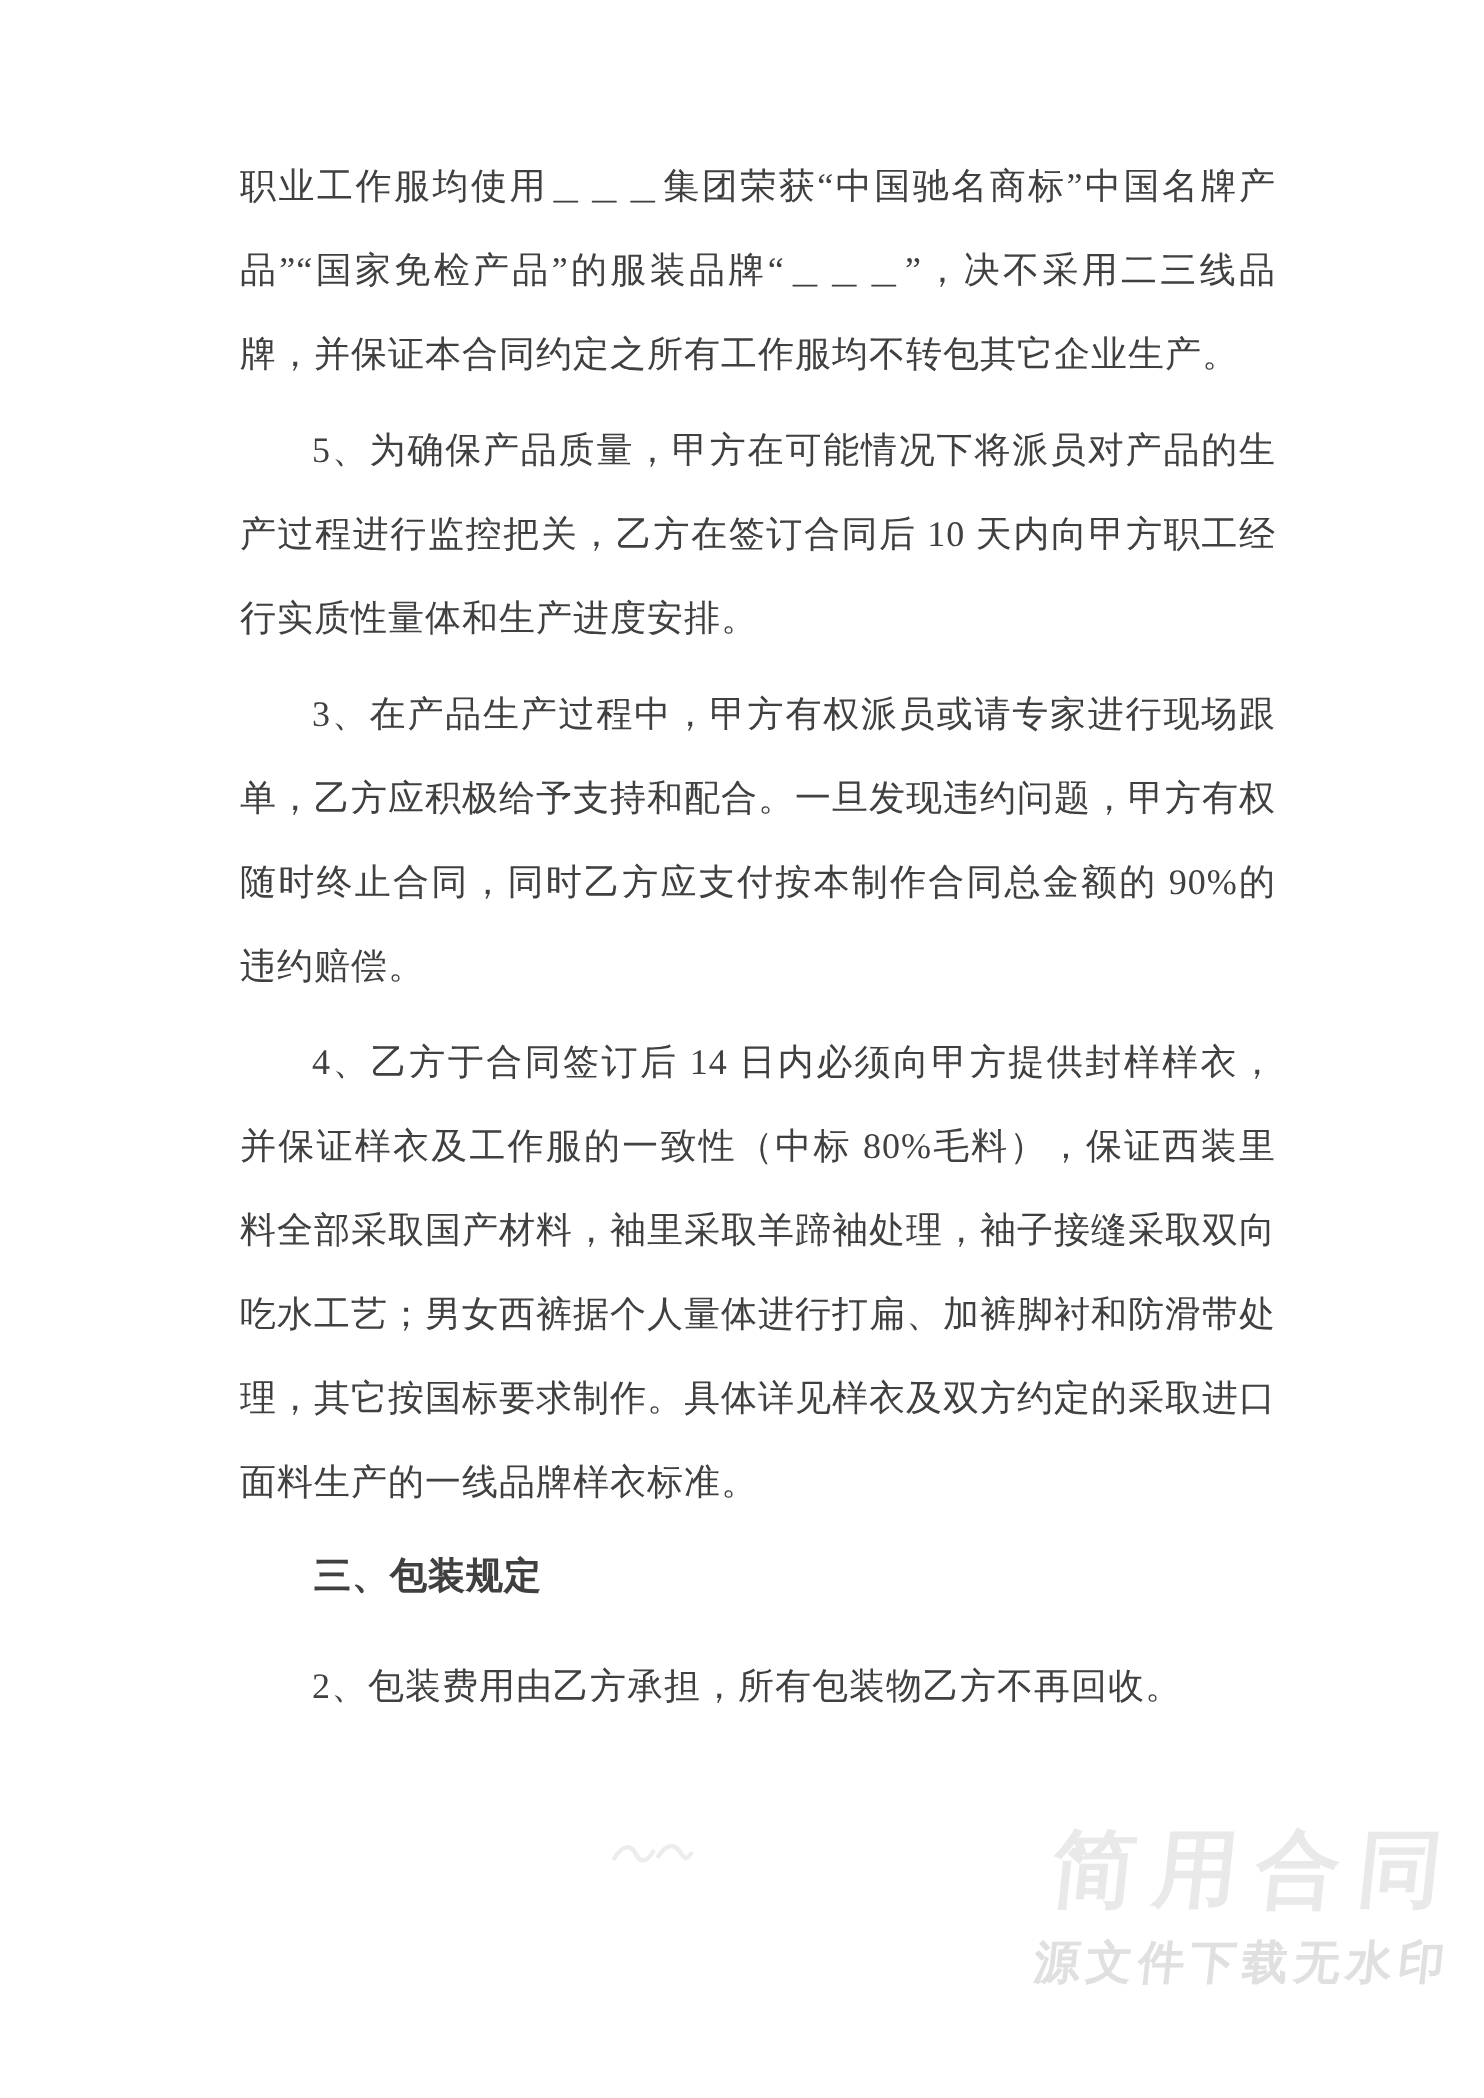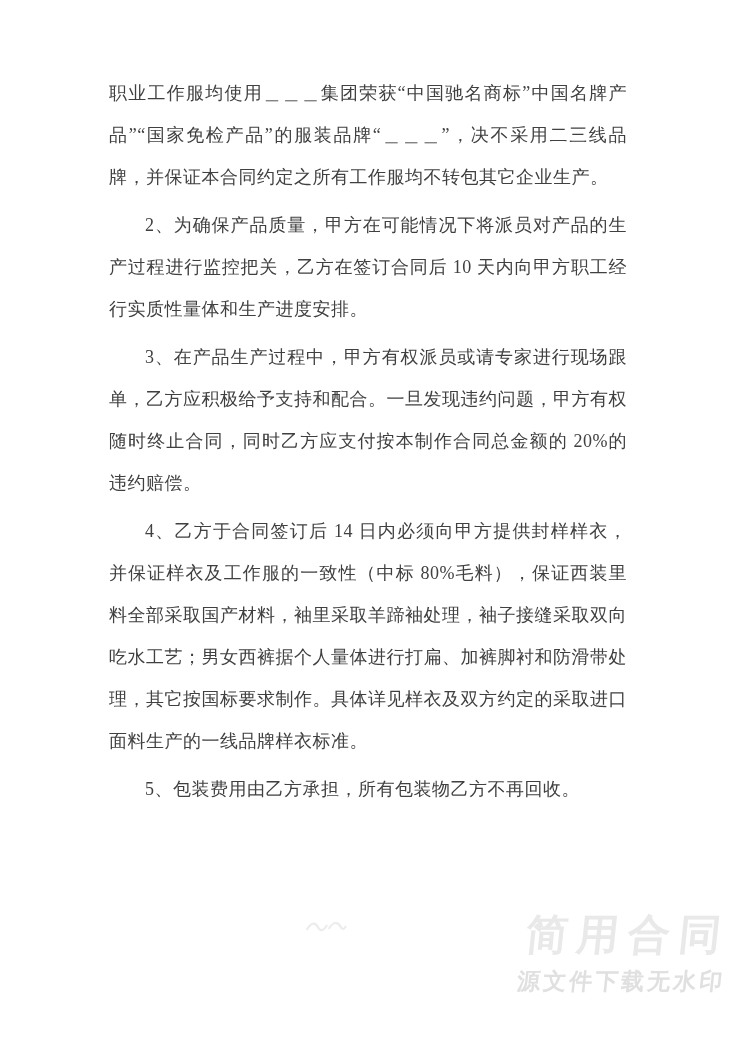--- a/index.html
+++ b/index.html
@@ -11,21 +11,21 @@
     position: relative;
     width: 742px;
     height: 1049px;
     background: #ffffff;
     overflow: hidden;
     font-family: "Liberation Serif", "DejaVu Serif", serif;
     color: #404040;
   }
   .content {
     position: absolute;
-    left: 109px;
+    left: 120px;
     top: 72px;
     width: 518px;
   }
   .para {
     margin: 0 0 6px 0;
     font-size: 18px;
     line-height: 42px;
     text-align: justify;
     letter-spacing: 0.5px;
     word-break: break-all;
@@ -72,29 +72,30 @@
   }
 </style>
 </head>
 <body>
 
 <div class="page">
 
   <div class="content">
     <p class="para">职业工作服均使用＿＿＿集团荣获“中国驰名商标”中国名牌产品”“国家免检产品”的服装品牌“＿＿＿”，决不采用二三线品牌，并保证本合同约定之所有工作服均不转包其它企业生产。</p>
 
-    <p class="para indent">2、为确保产品质量，甲方在可能情况下将派员对产品的生产过程进行监控把关，乙方在签订合同后 10 天内向甲方职工经行实质性量体和生产进度安排。</p>
+    <p class="para indent">5、为确保产品质量，甲方在可能情况下将派员对产品的生产过程进行监控把关，乙方在签订合同后 10 天内向甲方职工经行实质性量体和生产进度安排。</p>
 
-    <p class="para indent">3、在产品生产过程中，甲方有权派员或请专家进行现场跟单，乙方应积极给予支持和配合。一旦发现违约问题，甲方有权随时终止合同，同时乙方应支付按本制作合同总金额的 20%的违约赔偿。</p>
+    <p class="para indent">3、在产品生产过程中，甲方有权派员或请专家进行现场跟单，乙方应积极给予支持和配合。一旦发现违约问题，甲方有权随时终止合同，同时乙方应支付按本制作合同总金额的 90%的违约赔偿。</p>
 
     <p class="para indent">4、乙方于合同签订后 14 日内必须向甲方提供封样样衣，并保证样衣及工作服的一致性（中标 80%毛料），保证西装里料全部采取国产材料，袖里采取羊蹄袖处理，袖子接缝采取双向吃水工艺；男女西裤据个人量体进行打扁、加裤脚衬和防滑带处理，其它按国标要求制作。具体详见样衣及双方约定的采取进口面料生产的一线品牌样衣标准。</p>
 
+    <h3 class="para indent heading">三、包装规定</h3>
 
 
-    <p class="para indent">5、包装费用由乙方承担，所有包装物乙方不再回收。</p>
+    <p class="para indent">2、包装费用由乙方承担，所有包装物乙方不再回收。</p>
   </div>
 
   <div class="watermark">
     <svg class="wm-flourish" width="42" height="16" viewBox="0 0 42 16" aria-hidden="true">
       <path d="M2 12 C 6 4, 10 4, 13 9 S 19 13, 22 7" fill="none" stroke="#e3e3e3" stroke-width="2.2"></path>
       <path d="M24 11 C 28 3, 32 4, 35 8 S 39 12, 41 8" fill="none" stroke="#e3e3e3" stroke-width="2.2"></path>
     </svg>
     <div class="wm-title">简用合同</div>
     <div class="wm-sub">源文件下载无水印</div>
   </div>

